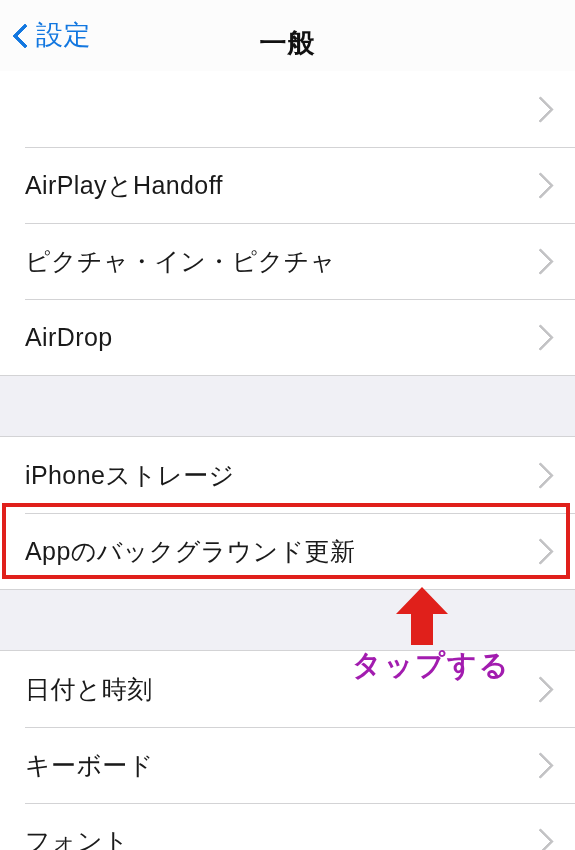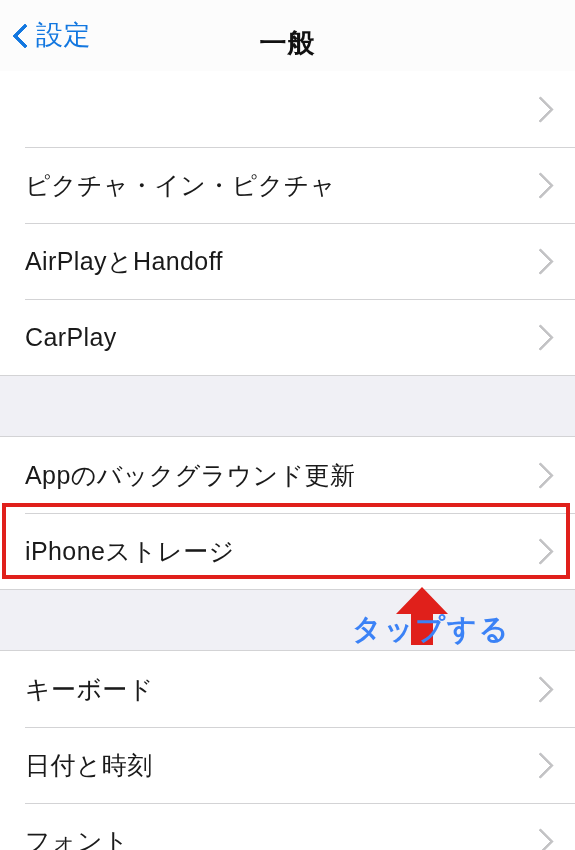--- a/index.html
+++ b/index.html
@@ -151,24 +151,24 @@
     position: absolute;
     left: 396px;
     top: 587px;
     width: 52px;
     height: 58px;
     pointer-events: none;
   }
   .annot-text {
     position: absolute;
     left: 352px;
-    top: 610px;
+    top: 646px;
     font-size: 29px;
     font-weight: bold;
-    color: #3b82f6;
+    color: #a21caf;
     letter-spacing: 2px;
     white-space: nowrap;
     pointer-events: none;
   }
 </style>
 </head>
 <body>
 
 <div id="screen">
 
@@ -180,55 +180,55 @@
     <div class="nav-title">一般</div>
   </div>
 
   <div class="list">
 
     <div class="group">
       <div class="row">
         <span class="chevron-right"></span>
       </div>
       <div class="row">
+        <span class="row-label">AirPlayとHandoff</span>
+        <span class="chevron-right"></span>
+      </div>
+      <div class="row">
         <span class="row-label">ピクチャ・イン・ピクチャ</span>
         <span class="chevron-right"></span>
       </div>
       <div class="row">
-        <span class="row-label">AirPlayとHandoff</span>
-        <span class="chevron-right"></span>
-      </div>
-      <div class="row">
-        <span class="row-label">CarPlay</span>
+        <span class="row-label">AirDrop</span>
         <span class="chevron-right"></span>
       </div>
     </div>
 
     <div class="gap"></div>
 
     <div class="group">
       <div class="row">
+        <span class="row-label">iPhoneストレージ</span>
+        <span class="chevron-right"></span>
+      </div>
+      <div class="row">
         <span class="row-label">Appのバックグラウンド更新</span>
         <span class="chevron-right"></span>
       </div>
-      <div class="row">
-        <span class="row-label">iPhoneストレージ</span>
-        <span class="chevron-right"></span>
-      </div>
     </div>
 
     <div class="gap"></div>
 
     <div class="group">
       <div class="row">
+        <span class="row-label">日付と時刻</span>
+        <span class="chevron-right"></span>
+      </div>
+      <div class="row">
         <span class="row-label">キーボード</span>
-        <span class="chevron-right"></span>
-      </div>
-      <div class="row">
-        <span class="row-label">日付と時刻</span>
         <span class="chevron-right"></span>
       </div>
       <div class="row">
         <span class="row-label">フォント</span>
         <span class="chevron-right"></span>
       </div>
     </div>
 
   </div>
 

